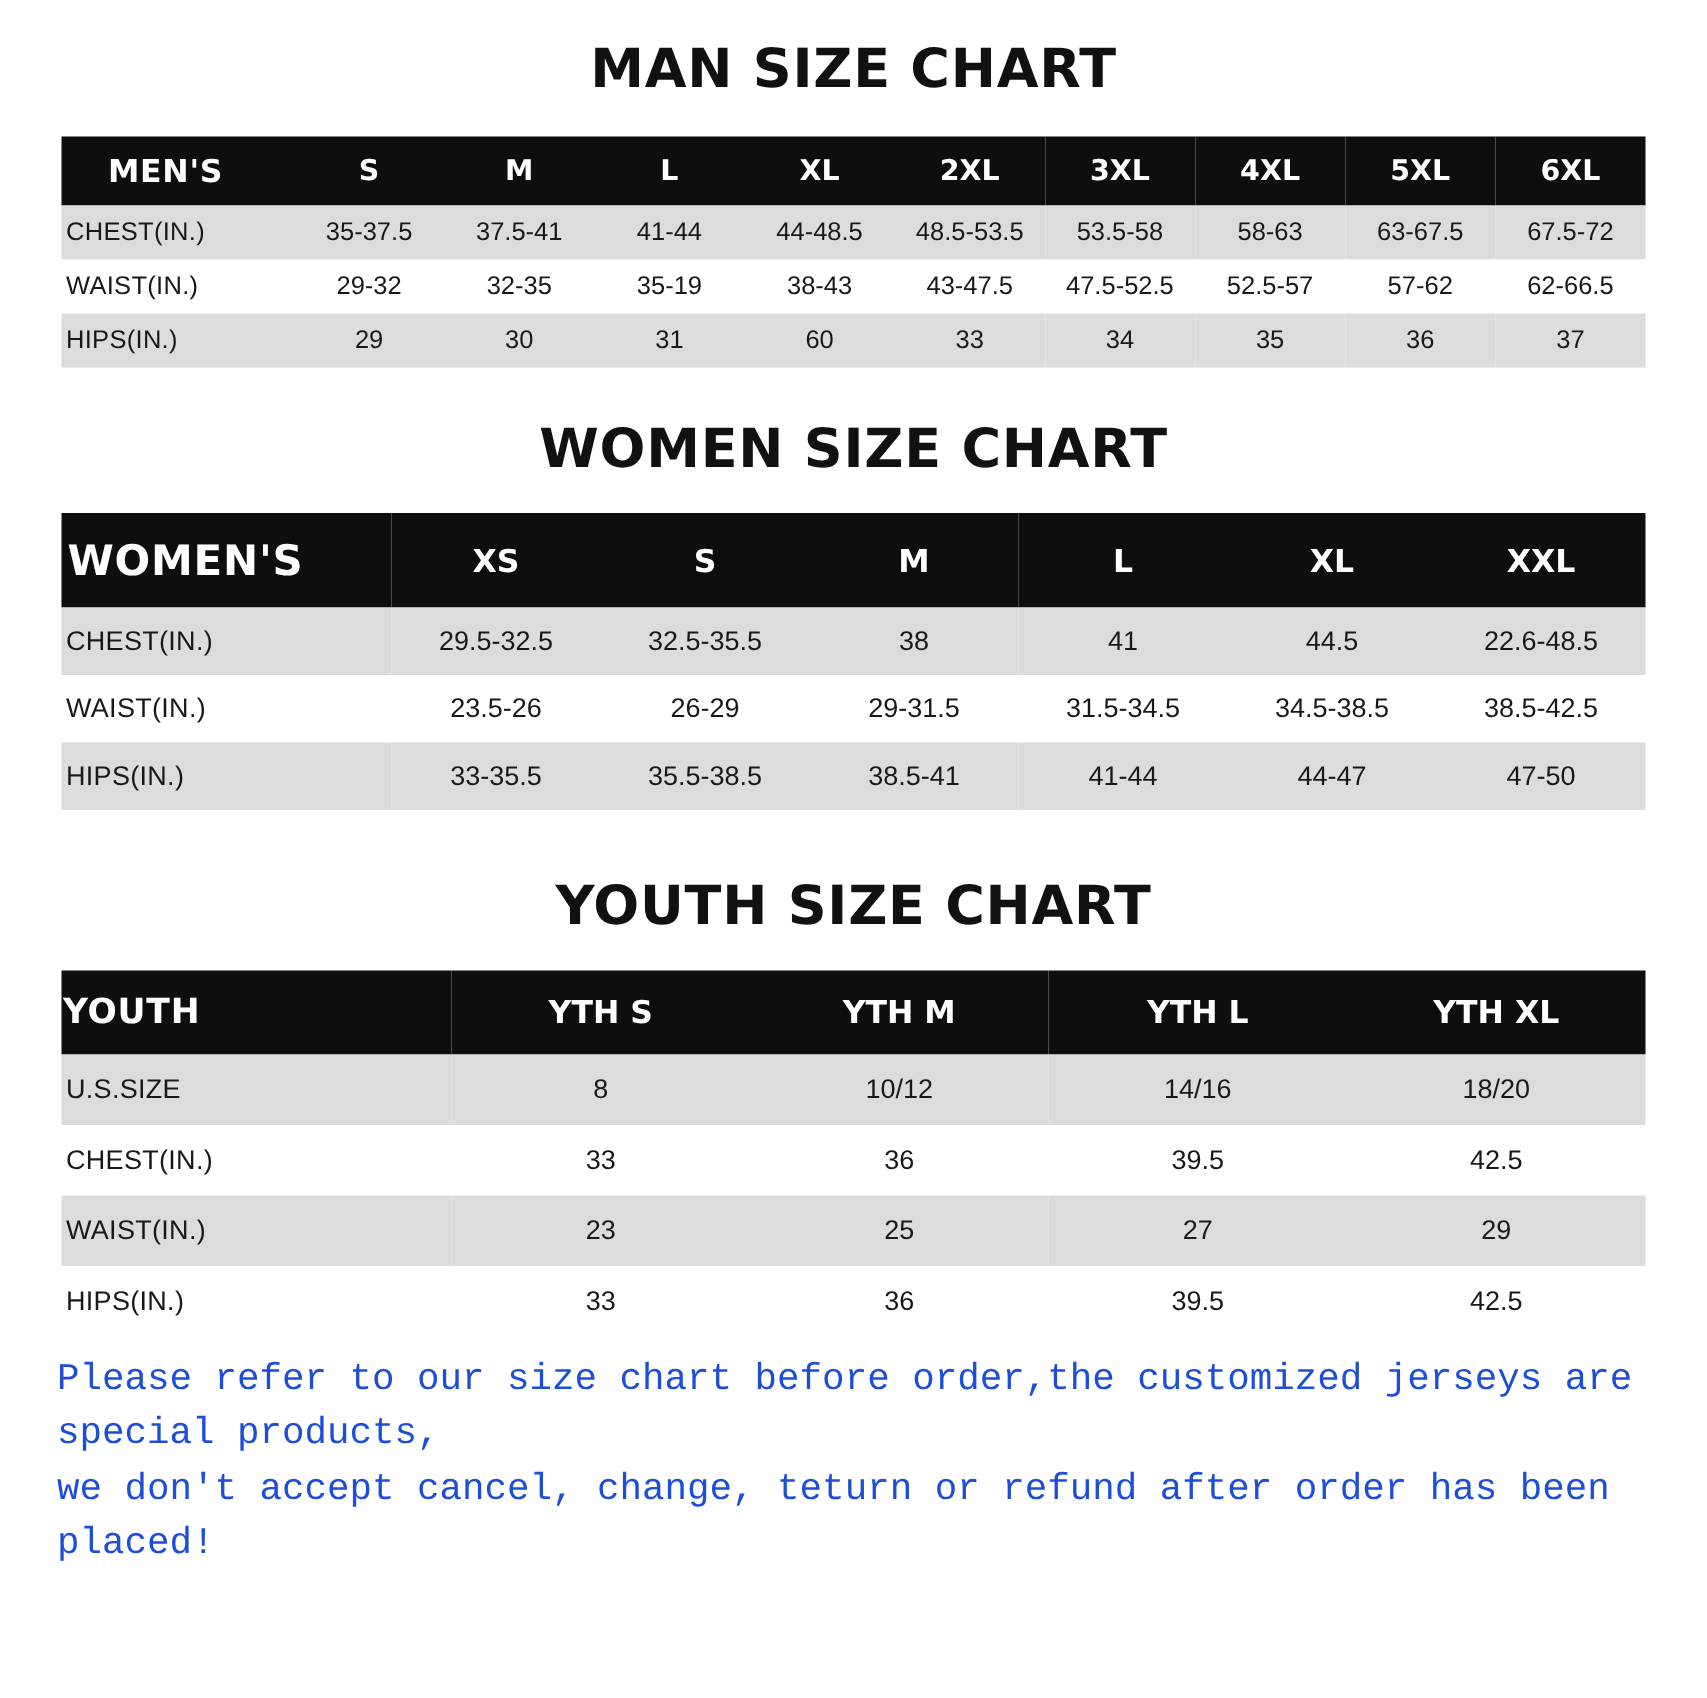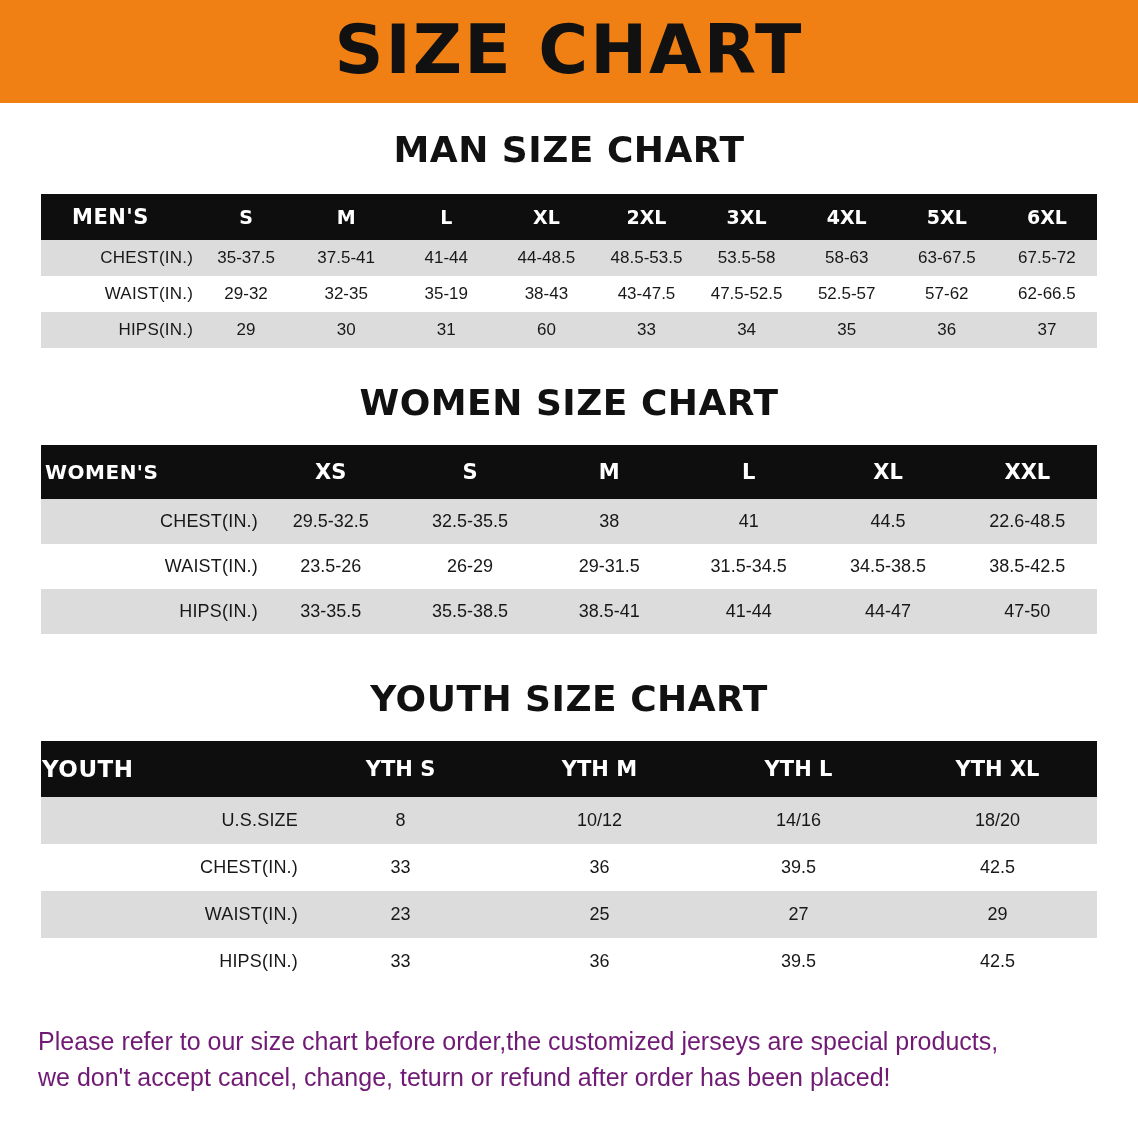--- a/index.html
+++ b/index.html
@@ -70,61 +70,58 @@
     letter-spacing: 0.5px;
   }
   tbody td {
     text-align: center;
     color: #181818;
     font-size: 17px;
     padding: 8px 3px;
     font-family: "Liberation Sans", sans-serif;
   }
   tbody td.rowhead {
-    text-align: right;
+    text-align: left;
     font-size: 17px;
     letter-spacing: 0.2px;
     margin-top: 24px;
   }
   tbody tr.shade td { background: #dcdcdc; }
   tbody tr.plain td { background: #ffffff; }
 
   
   table.men col.c0 { width: 155px; }
 
   
-  table.women thead th.rowhead { font-size: 20px; }
+  table.women thead th.rowhead { font-size: 28px; }
   table.women thead th { font-size: 21px; padding: 15px 4px; }
   table.women tbody td { font-size: 18px; padding: 12px 3px; }
   table.women col.c0 { width: 220px; }
 
   
   table.youth thead th.rowhead { font-size: 23px; }
   table.youth thead th { font-size: 21px; padding: 15px 1px; }
   table.youth tbody td { font-size: 18px; padding: 13px 3px; }
   table.youth col.c0 { width: 260px; }
 
   
   .note {
-    margin: 38px 38px 0 38px;
-    color: #701a75;
-    font-family: Liberation Sans, sans-serif;
+    margin: 11px 38px 0 38px;
+    color: #1d4ed8;
+    font-family: Liberation Mono, monospace;
     font-size: 25px;
     line-height: 1.45;
     text-align: left;
   }
 </style>
 </head>
 <body>
 
 <div class="page">
 
-  <div class="banner">
-    <div class="banner-title">SIZE CHART</div>
-  </div>
 
   <div class="section-title man">MAN SIZE CHART</div>
   <div class="table-wrap">
     <table class="men">
       <colgroup>
         <col class="c0">
           <col>
           <col>
           <col>
           <col>

